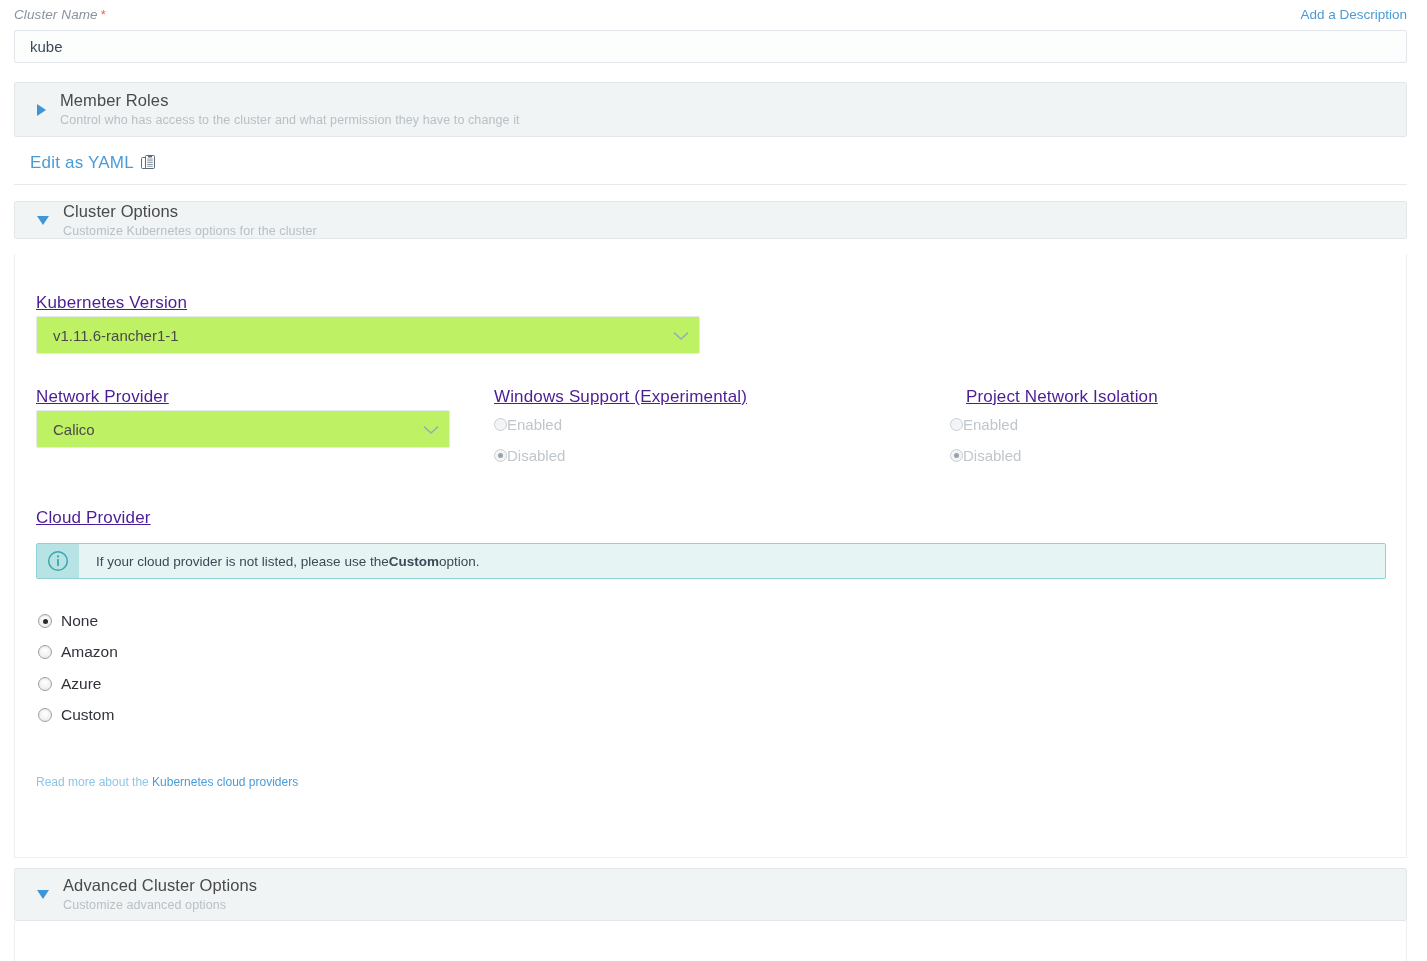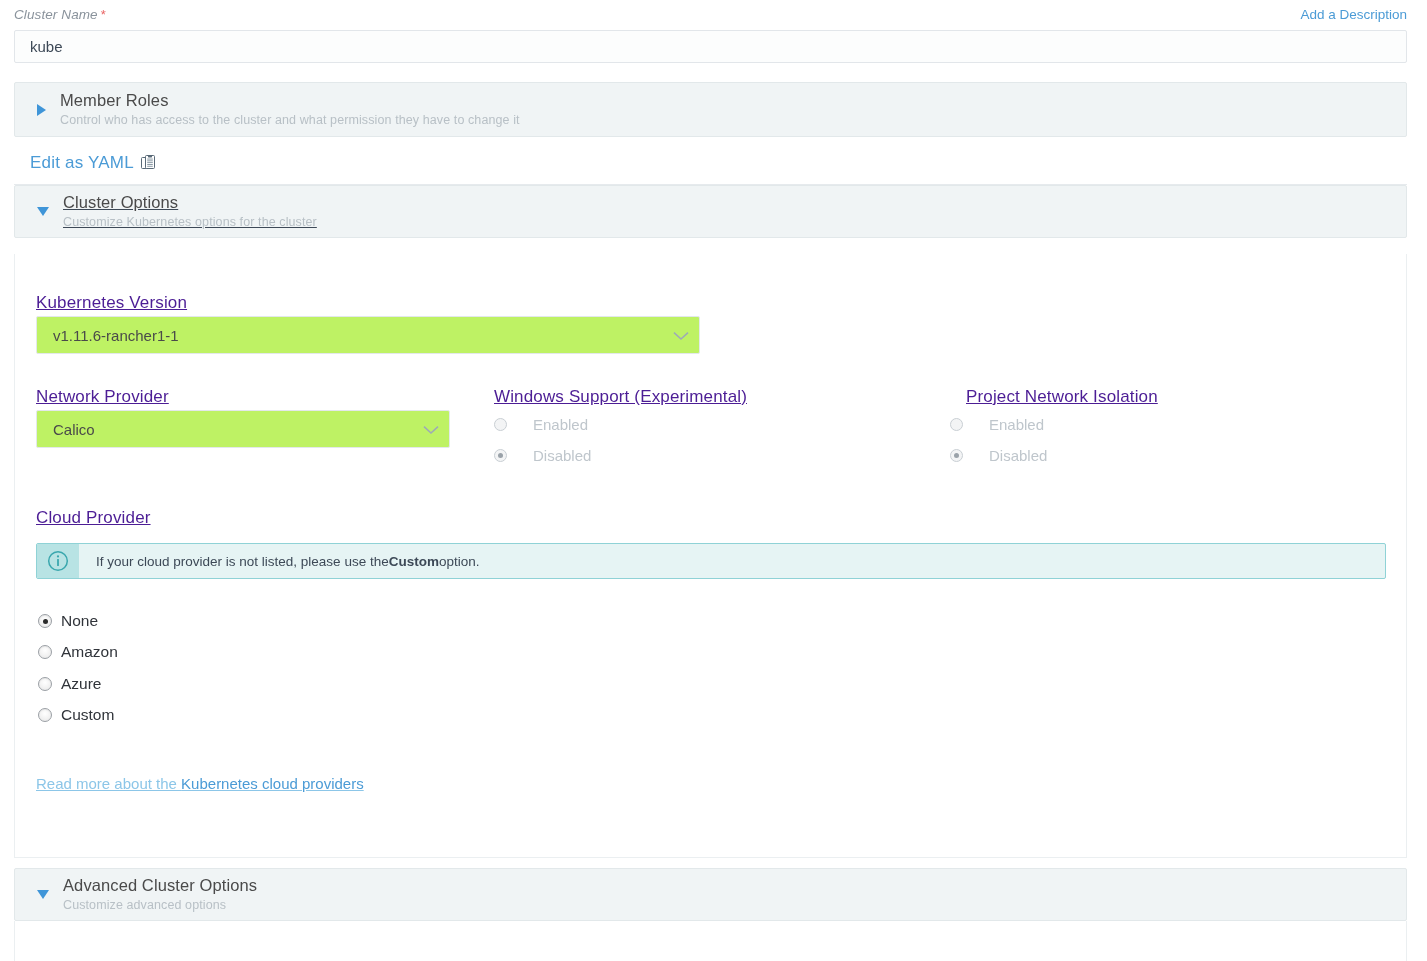--- a/index.html
+++ b/index.html
@@ -148,21 +148,21 @@
     width: 14px; height: 9px;
     flex: 0 0 auto;
   }
   .chev svg { display: block; }
 
   
   .radio-line {
     position: absolute;
     display: flex;
     align-items: center;
-    gap: 26px;
+    gap: 0;
     font-size: 15px;
   }
   .radio-line.dis { color: #bfc6cc; }
   .rdo {
     width: 13px; height: 13px;
     border-radius: 50%;
     border: 1px solid #c9cfd4;
     background: #f3f4f5;
     flex: 0 0 auto;
     position: relative;
@@ -229,23 +229,22 @@
     display: flex;
     align-items: center;
     padding-left: 17px;
     font-size: 13.5px;
     color: #3d4957;
   }
   .banner-msg b { font-weight: bold; }
 
   .readmore {
     position: absolute;
-    font-size: 15px;
+    font-size: 12px;
     color: #8cc6e8;
-    text-decoration: underline;
   }
   .readmore a {
     color: #4b9bd6;
     text-decoration: none;
     cursor: pointer;
   }
 </style>
 </head>
 <body>
 
@@ -281,21 +280,21 @@
           <rect x="6.2" y="5.4" width="5.6" height="0.9"></rect>
           <rect x="6.2" y="7.2" width="5.6" height="0.9"></rect>
           <rect x="6.2" y="9.0" width="5.6" height="0.9"></rect>
           <rect x="6.2" y="10.8" width="5.6" height="0.9"></rect>
         </g>
       </svg>
     </span>
   </div>
   <div class="divider"></div>
 
-  <div class="accordion" style="top:185px; height:53px;text-decoration:underline;">
+  <div class="accordion" style="top:201px; height:38px;">
     <span class="caret caret-down"></span>
     <span class="acc-text">
       <span class="acc-title">Cluster Options</span>
       <span class="acc-sub">Customize Kubernetes options for the cluster</span>
     </span>
   </div>
 
   <div class="panel-body" style="top:254px; height:604px;">
     <div class="inner">
 

